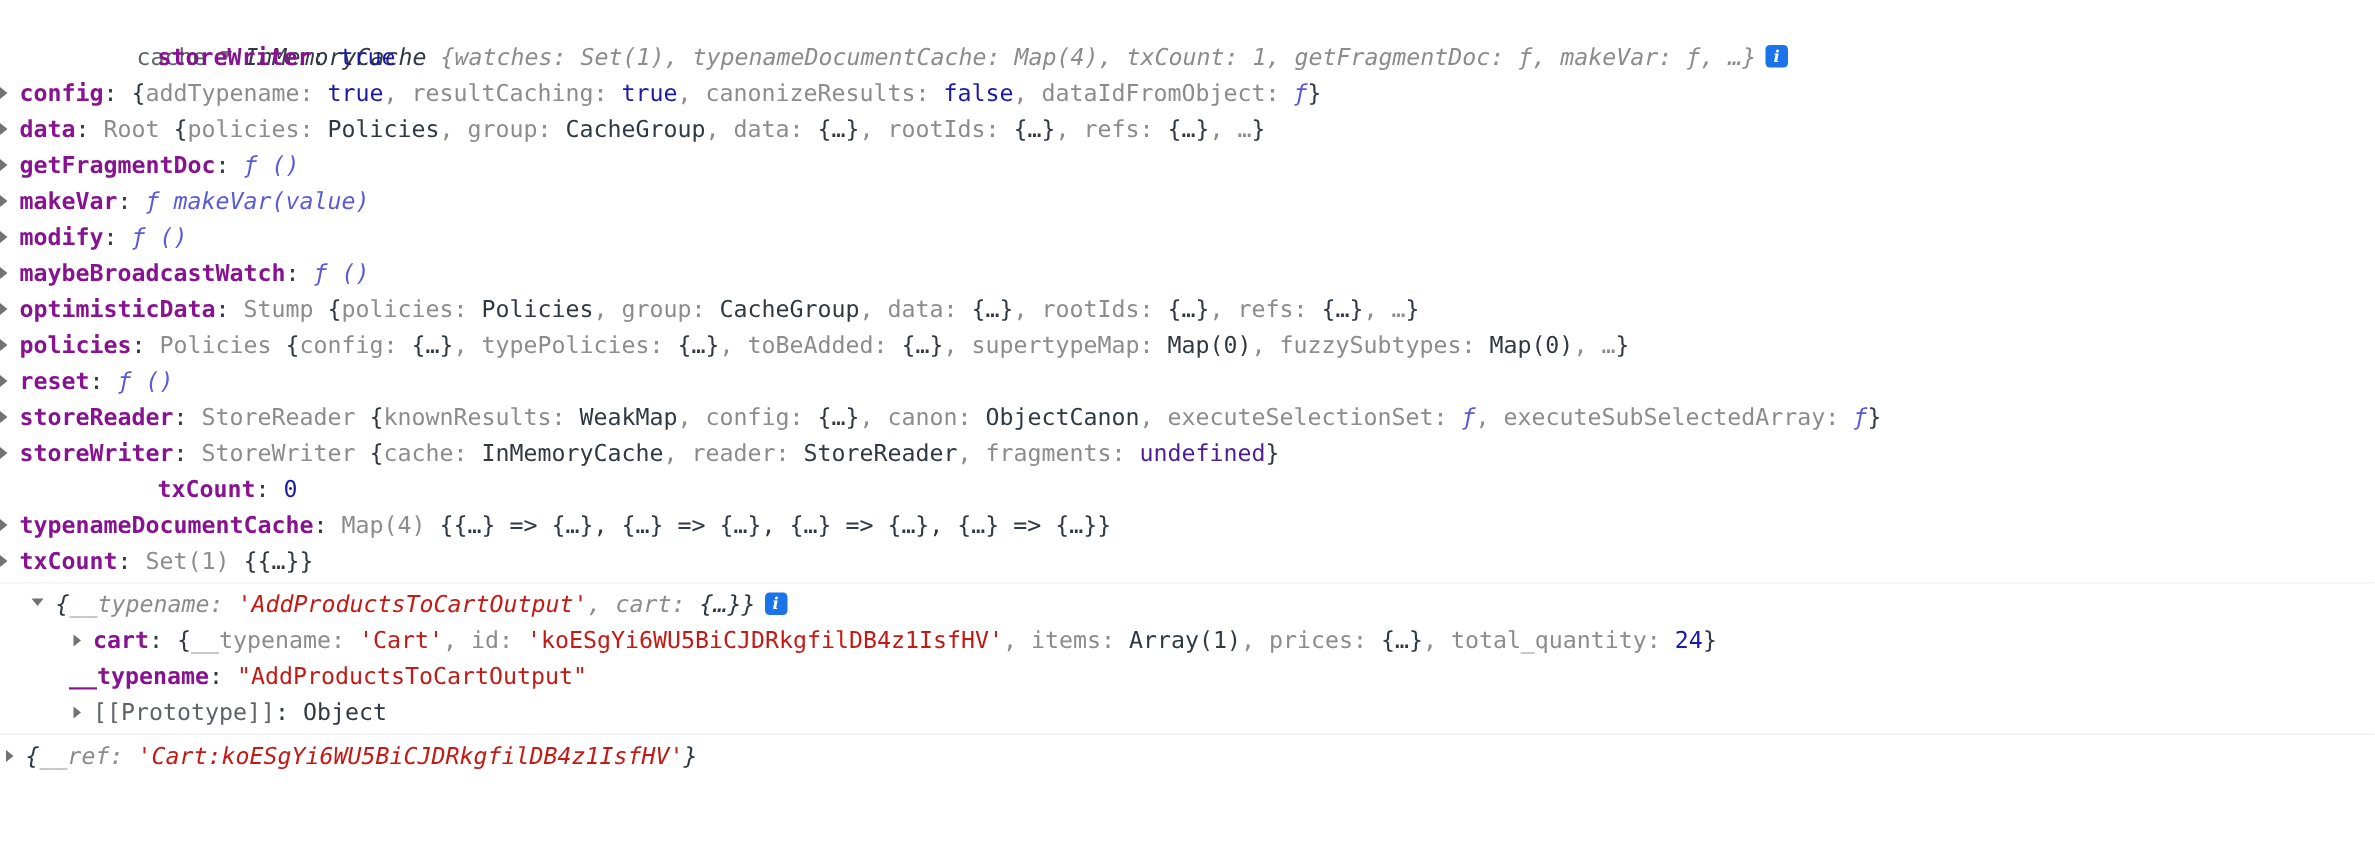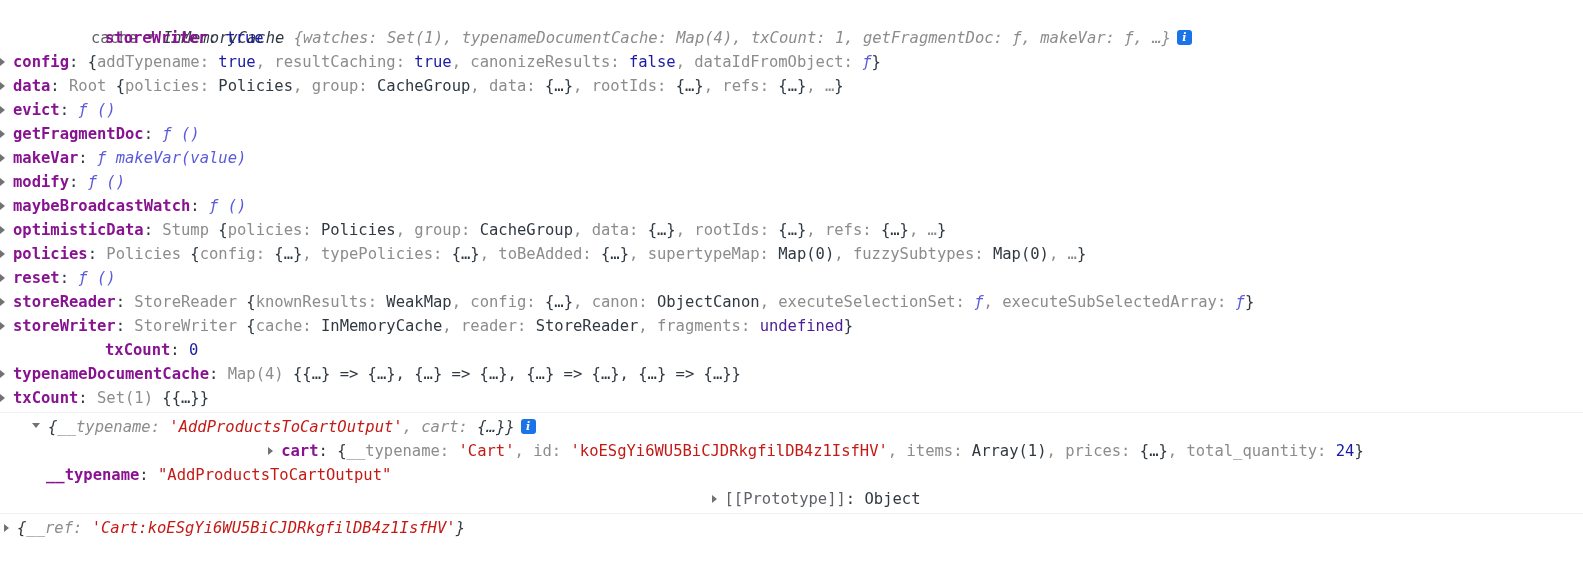--- a/index.html
+++ b/index.html
@@ -33,22 +33,22 @@
     line-height: 24px;
     white-space: pre;
     display: block;
     position: relative;
   }
 
   
   .ind-head { padding-left: 0; margin-left: 35px; }
   .ind-1    { }
   .ind-1b   { padding-left: 105px; }
-  .ind-e2-head { padding-left: 32px; }
-  .ind-e2   { padding-left: 49px; text-align: center; }
+  .ind-e2-head { padding-left: 21px; }
+  .ind-e2   { padding-left: 49px; }
   .ind-e2b  { padding-left: 46px; }
   .ind-e3   { padding-left: 4px; }
 
   
   .tri {
     display: inline-block;
     width: 0; height: 0;
     border-left: 5px solid #727272;
     border-top: 4.5px solid transparent;
     border-bottom: 4.5px solid transparent;
@@ -111,21 +111,20 @@
     <div class="row ind-head">
       <span class="ctx">cache</span><span class="punct"> </span><span class="tri open"></span><span class="classname italic">InMemoryCache</span><span> </span><span class="prev-italic">{watches: Set(1), typenameDocumentCache: Map(4), txCount: 1, getFragmentDoc: ƒ, makeVar: ƒ, …}</span><span class="info-badge">i</span>
     </div>
 
     <div class="row ind-1b"><span class="prop">storeWriter</span><span class="punct">: </span><span class="bool">true</span></div>
 
     <div class="row ind-1"><span class="tri"></span><span class="prop">config</span><span class="punct">: </span><span class="preview"><span class="punct">{</span>addTypename: <span class="bool">true</span>, resultCaching: <span class="bool">true</span>, canonizeResults: <span class="bool">false</span>, dataIdFromObject: <span class="fn">ƒ</span><span class="punct">}</span></span></div>
 
     <div class="row ind-1"><span class="tri"></span><span class="prop">data</span><span class="punct">: </span><span class="preview">Root <span class="punct">{</span>policies: <span class="classname">Policies</span>, group: <span class="classname">CacheGroup</span>, data: <span class="punct">{…}</span>, rootIds: <span class="punct">{…}</span>, refs: <span class="punct">{…}</span>, …<span class="punct">}</span></span></div>
 
-    <div class="row ind-1"><span class="tri"></span><span class="prop">evict</span><span class="punct">: </span><span class="fn">ƒ ()</span></div>
 
     <div class="row ind-1"><span class="tri"></span><span class="prop">getFragmentDoc</span><span class="punct">: </span><span class="fn">ƒ ()</span></div>
 
     <div class="row ind-1"><span class="tri"></span><span class="prop">makeVar</span><span class="punct">: </span><span class="fn">ƒ makeVar(value)</span></div>
 
     <div class="row ind-1"><span class="tri"></span><span class="prop">modify</span><span class="punct">: </span><span class="fn">ƒ ()</span></div>
 
     <div class="row ind-1"><span class="tri"></span><span class="prop">maybeBroadcastWatch</span><span class="punct">: </span><span class="fn">ƒ ()</span></div>
 
     <div class="row ind-1"><span class="tri"></span><span class="prop">optimisticData</span><span class="punct">: </span><span class="preview">Stump <span class="punct">{</span>policies: <span class="classname">Policies</span>, group: <span class="classname">CacheGroup</span>, data: <span class="punct">{…}</span>, rootIds: <span class="punct">{…}</span>, refs: <span class="punct">{…}</span>, …<span class="punct">}</span></span></div>

